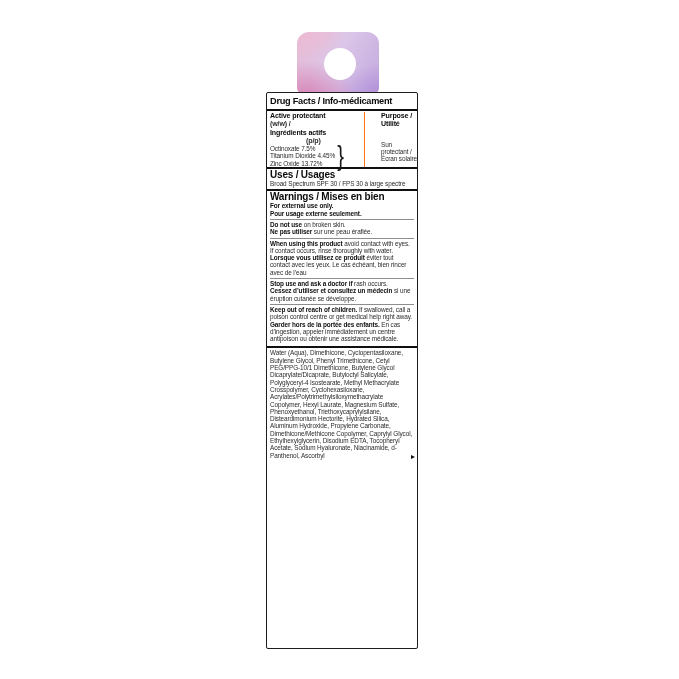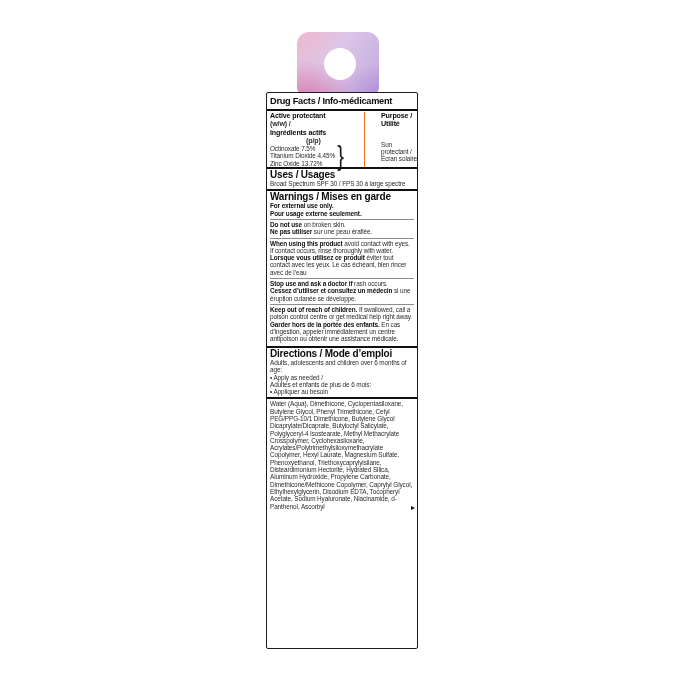--- a/index.html
+++ b/index.html
@@ -99,21 +99,21 @@
       </div>
     </div>
   </div>
 
   <div class="section">
     <div class="sec-heading">Uses / Usages</div>
     <div class="body-txt">Broad Spectrum SPF 30 / FPS 30 à large spectre</div>
   </div>
 
   <div class="section">
-    <div class="sec-heading">Warnings / Mises en garde</div>
+    <div class="sec-heading">Warnings / Mises en bien</div>
 
     <div class="wgroup">
       <p class="body-txt"><b>For external use only.</b><span></span></p>
       <p class="body-txt"><b>Pour usage externe seulement.</b><span></span></p>
     </div>
     <div class="wgroup">
       <p class="body-txt"><b>Do not use</b><span> on broken skin.</span></p>
       <p class="body-txt"><b>Ne pas utiliser</b><span> sur une peau éraflée.</span></p>
     </div>
     <div class="wgroup">
@@ -123,27 +123,20 @@
     <div class="wgroup">
       <p class="body-txt"><b>Stop use and ask a doctor if</b><span> rash occurs.</span></p>
       <p class="body-txt"><b>Cessez d’utiliser et consultez un médecin</b><span> si une éruption cutanée se développe.</span></p>
     </div>
     <div class="wgroup">
       <p class="body-txt"><b>Keep out of reach of children.</b><span> If swallowed, call a poison control centre or get medical help right away.</span></p>
       <p class="body-txt"><b>Garder hors de la portée des enfants.</b><span> En cas d’ingestion, appeler immédiatement un centre antipoison ou obtenir une assistance médicale.</span></p>
     </div>
   </div>
 
-  <div class="section">
-    <div class="sec-heading">Directions / Mode d’emploi</div>
-    <div class="body-txt">Adults, adolescents and children over 6 months of age:</div>
-    <div class="body-txt">• Apply as needed /</div>
-    <div class="body-txt">Adultes et enfants de plus de 6 mois:</div>
-    <div class="body-txt">• Appliquer au besoin</div>
-  </div>
 
 
   <div class="section inactive-wrap">
     <div class="body-txt">Water (Aqua), Dimethicone, Cyclopentasiloxane, Butylene Glycol, Phenyl Trimethicone, Cetyl PEG/PPG-10/1 Dimethicone, Butylene Glycol Dicaprylate/Dicaprate, Butyloctyl Salicylate, Polyglyceryl-4 Isostearate, Methyl Methacrylate Crosspolymer, Cyclohexasiloxane, Acrylates/Polytrimethylsiloxymethacrylate Copolymer, Hexyl Laurate, Magnesium Sulfate, Phenoxyethanol, Triethoxycaprylylsilane, Disteardimonium Hectorite, Hydrated Silica, Aluminum Hydroxide, Propylene Carbonate, Dimethicone/Methicone Copolymer, Caprylyl Glycol, Ethylhexylglycerin, Disodium EDTA, Tocopheryl Acetate, Sodium Hyaluronate, Niacinamide, d-Panthenol, Ascorbyl</div>
     <span class="more-arrow"></span>
   </div>
 
 </div>
 
 </body></html>

